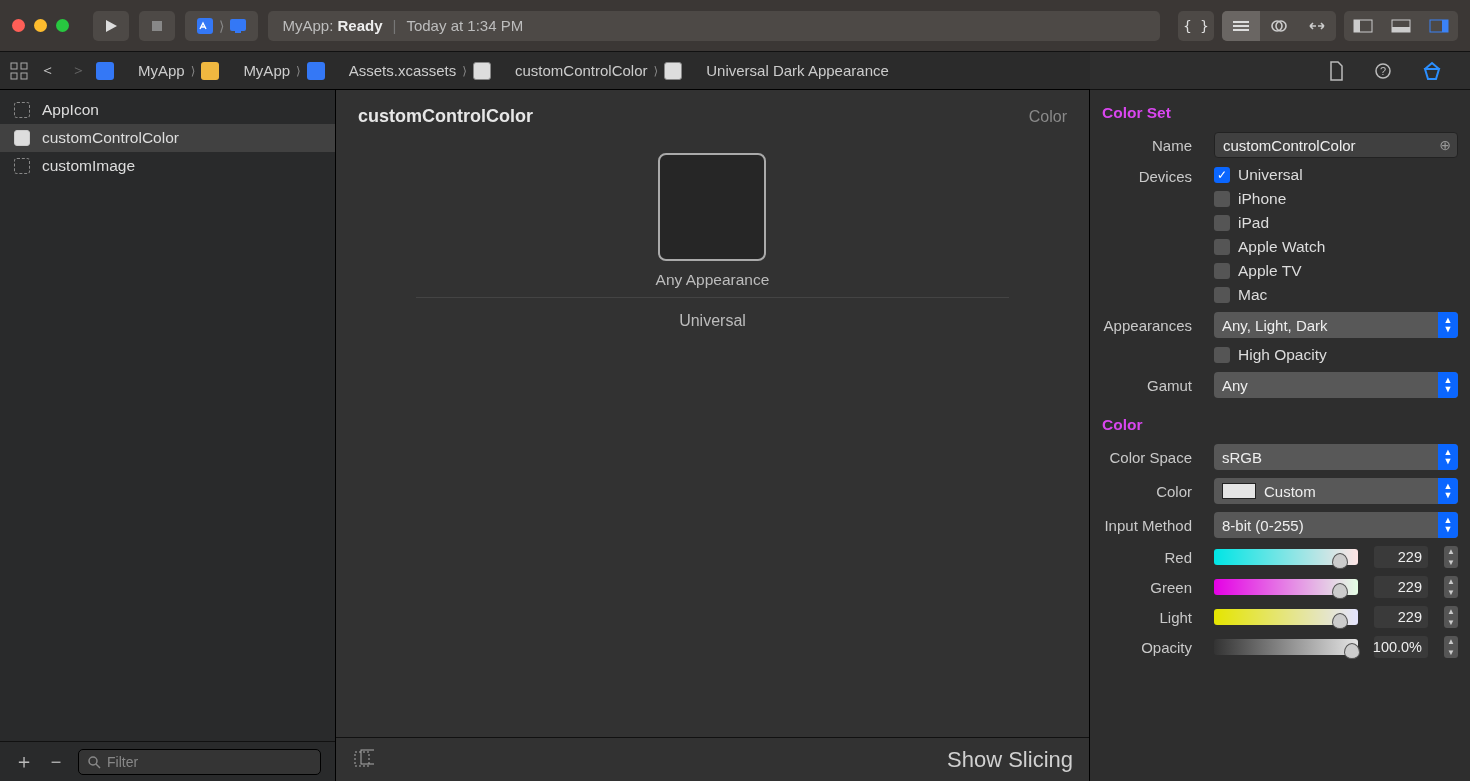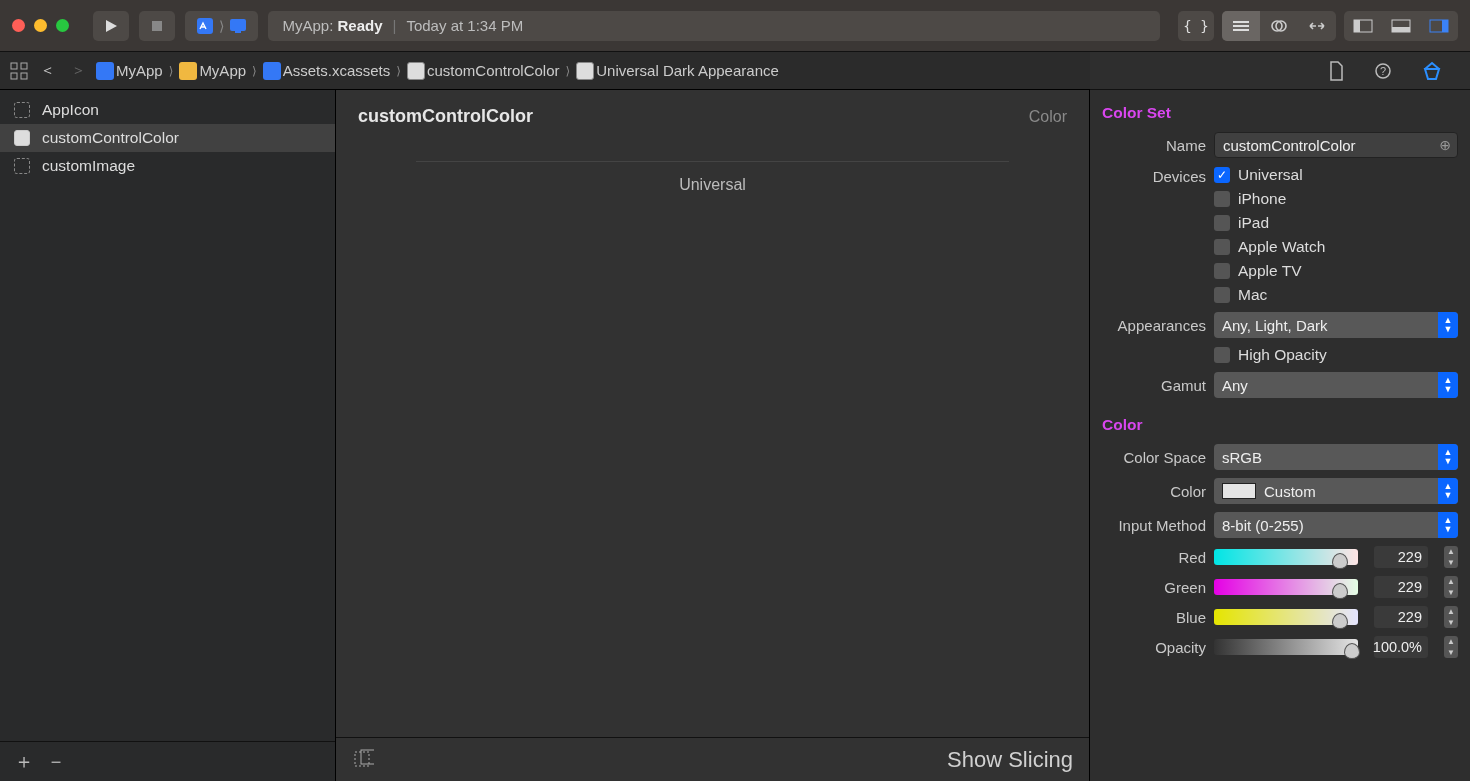--- a/index.html
+++ b/index.html
@@ -19,21 +19,21 @@
 .status .sep{margin:0 10px;color:#777}
 .tb-right{display:flex;gap:8px;align-items:center;margin-left:8px}
 .tb-seg{display:flex;background:#4d4946;border-radius:5px;overflow:hidden}
 .tb-seg .seg{width:38px;height:30px;display:flex;align-items:center;justify-content:center;color:#ddd}
 .tb-seg .seg.active{background:#6a6663}
 .tb-seg .seg.active-blue{color:#3b82f6}
 
 
 .pathbar{height:38px;background:#2b2b2b;border-bottom:1px solid #000;display:flex;align-items:center;padding:0 10px;gap:6px;color:#ccc;font-size:15px}
 .pathbar .chev{color:#888;font-size:12px}
-.crumb{display:flex;align-items:center;gap:2px}
+.crumb{display:flex;align-items:center;gap:24px}
 .pb-icon{width:18px;height:18px;border-radius:3px;display:inline-block}
 
 
 .body{flex:1;display:flex;min-height:0}
 .sidebar{width:336px;background:#292a2b;display:flex;flex-direction:column;border-right:1px solid #000}
 .outline{flex:1;padding-top:6px}
 .o-item{height:28px;display:flex;align-items:center;gap:12px;padding:0 14px;color:#ddd;font-size:15.5px}
 .o-item.sel{background:#414141}
 .o-icon{width:16px;height:16px;border:1px dashed #888;border-radius:3px}
 .o-icon.solid{border:1px solid #ccc;background:#ddd}
@@ -60,21 +60,21 @@
 .ed-foot .show{margin-left:auto;color:#d0d0d0;font-size:22px}
 
 
 .inspector{width:380px;background:#2e2e2e;display:flex;flex-direction:column;overflow:hidden}
 .insp-tabs{height:38px;display:flex;align-items:center;justify-content:flex-end;gap:30px;padding:0 28px;border-bottom:1px solid #111}
 .insp-tabs .itab{color:#bbb;font-size:18px}
 .insp-tabs .itab.active{color:#2b8fff}
 .insp-body{flex:1;padding:8px 12px;overflow:auto}
 .sect-h{font-weight:600;color:#d946ef;font-size:15.5px;margin:6px 0 10px}
 .row{display:flex;align-items:center;margin-bottom:8px}
-.row .lbl{width:112px;text-align:right;color:#c9c9c9;font-size:15px;padding-right:8px}
+.row .lbl{width:112px;text-align:right;color:#c9c9c9;font-size:15px;padding-right:22px}
 .row .ctrl{flex:1}
 .textfield{height:26px;background:#404040;border:1px solid #222;border-radius:4px;color:#eee;padding:0 8px;display:flex;align-items:center;font-size:15px;position:relative}
 .textfield .add{position:absolute;right:6px;color:#999;font-size:14px}
 .checklist{display:flex;flex-direction:column;gap:6px}
 .ck{display:flex;align-items:center;gap:8px;color:#ddd;font-size:15.5px}
 .ck .box{width:16px;height:16px;border-radius:3px;background:#555;}
 .ck .box.checked{background:#0a66ff;display:flex;align-items:center;justify-content:center;color:#fff;font-size:12px}
 .popup{height:26px;background:#585858;border-radius:4px;color:#eee;display:flex;align-items:center;padding:0 8px;font-size:15px;position:relative}
 .popup .arrows{position:absolute;right:0;top:0;bottom:0;width:20px;background:#0a66ff;border-radius:0 4px 4px 0;display:flex;align-items:center;justify-content:center;color:#fff;font-size:9px;line-height:9px}
 .popup.color .swatch-sm{width:34px;height:16px;background:#e5e5e5;border:1px solid #222;margin-right:8px}
@@ -218,30 +218,41 @@
             <span>customControlColor</span>
           </div>
         <div class="o-item">
             <span class="o-icon"></span>
             <span>customImage</span>
           </div>
       </div>
       <div class="sb-foot">
         <span class="pm">＋</span>
         <span class="pm">－</span>
+        <div class="filter">
+          <svg width="14" height="14">
+              <circle cx="6" cy="6" r="4" fill="none" stroke="#888" stroke-width="1.5"></circle>
+              <line x1="9" y1="9" x2="13" y2="13" stroke="#888" stroke-width="1.5"></line>
+            </svg>
+          <span>Filter</span>
+        </div>
       </div>
     </div>
 
     <div class="editor">
       <div style="height:38px"></div>
       <div class="ed-head">
         <span class="ed-title">customControlColor</span>
         <span class="ed-tag">Color</span>
       </div>
       <div class="swatch-row">
+        <div class="swatch">
+          <div class="box dark"></div>
+          <span class="swatch-lbl">Any Appearance</span>
+        </div>
       </div>
       <div class="divider"></div>
       <div class="groupname">Universal</div>
       <div class="ed-foot">
         <svg width="22" height="22">
             <rect x="3" y="3" width="14" height="14" fill="none" stroke="#aaa" stroke-dasharray="2 2"></rect>
             <rect x="9" y="1" width="14" height="14" fill="none" stroke="#aaa"></rect>
           </svg>
         <span class="show">Show Slicing</span>
       </div>
@@ -384,21 +395,21 @@
                   <div class="knob"></div>
                 </div>
     <div class="valbox">229</div>
     <div class="stepper">
                   <span>▲</span>
                   <span>▼</span>
                 </div>
   </div>
             </div>
             <div class="row slider-row">
-              <div class="lbl">Blue</div>
+              <div class="lbl">Light</div>
   <div class="ctrl">
     <div class="track" style="background:linear-gradient(90deg,#e5e500,#e5e5ff)">
                   <div class="knob"></div>
                 </div>
     <div class="valbox">229</div>
     <div class="stepper">
                   <span>▲</span>
                   <span>▼</span>
                 </div>
   </div>

